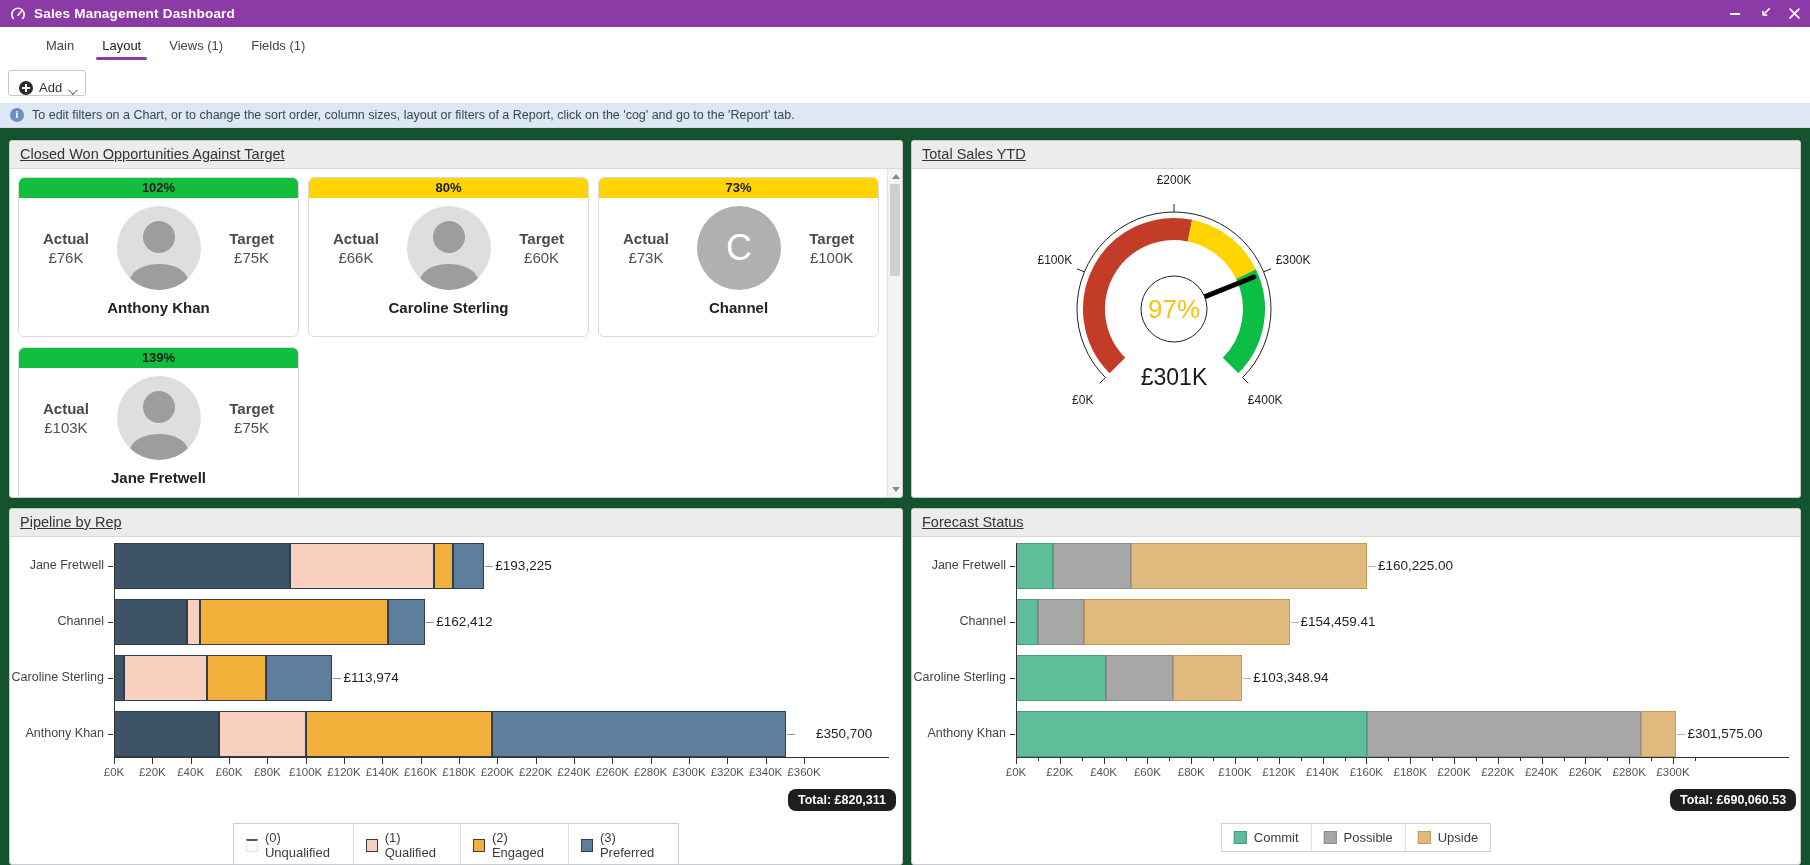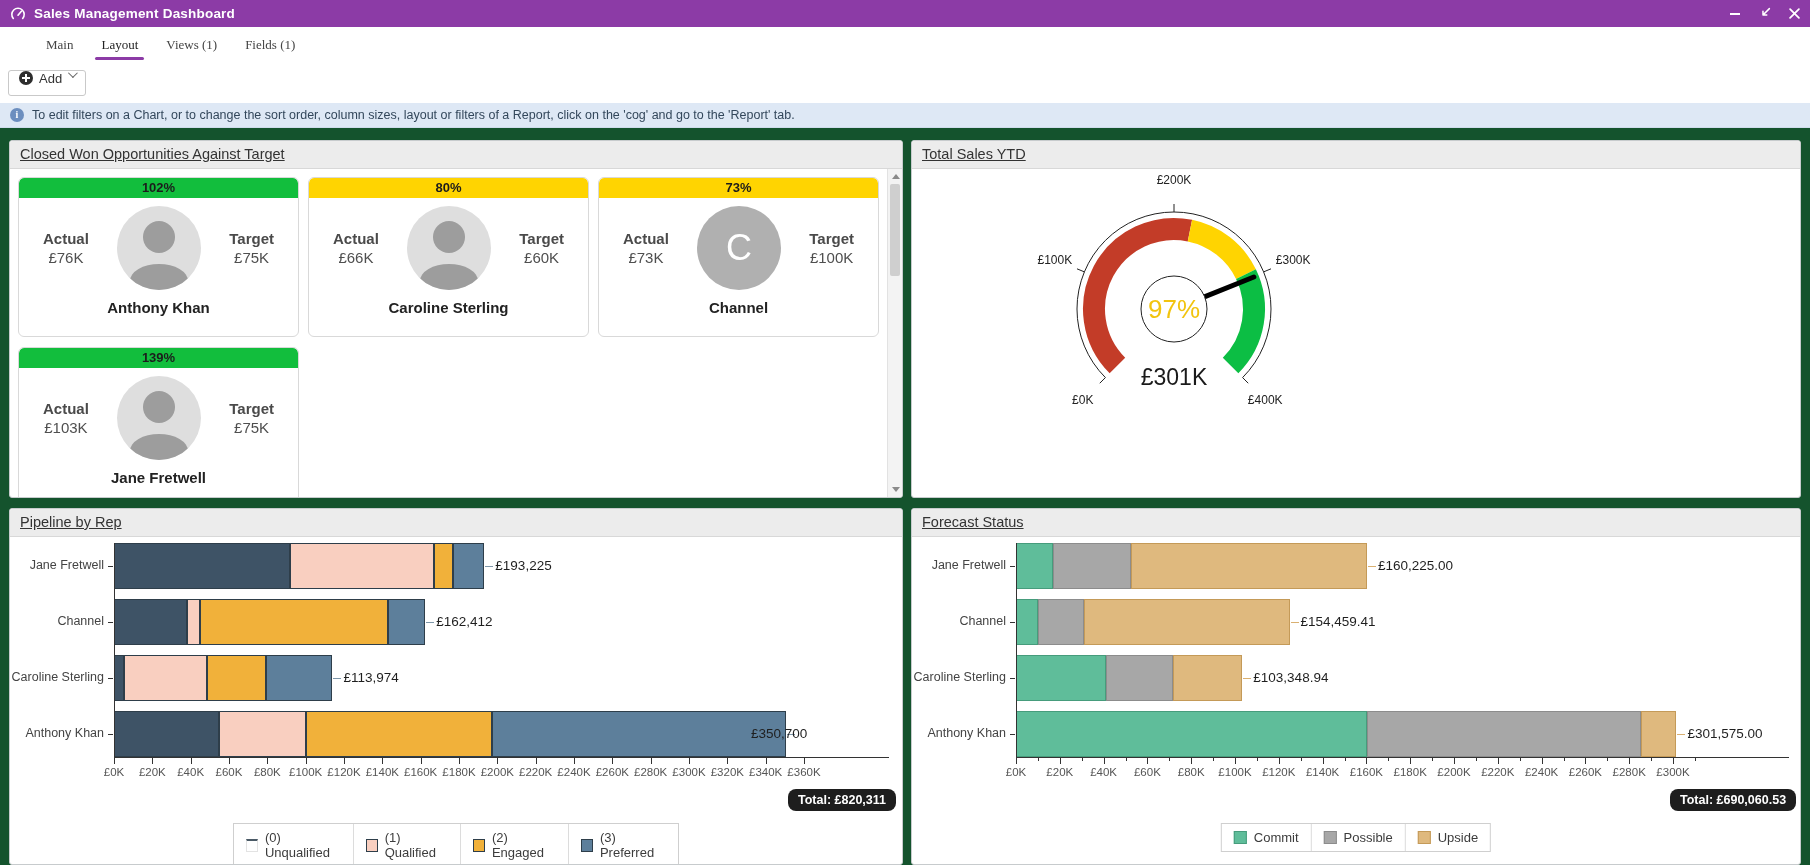--- a/index.html
+++ b/index.html
@@ -9,28 +9,28 @@
 
   
   .titlebar { display:flex; align-items:center; height:27px; background:#8C3BA6; color:#fff; padding:0 10px; }
   .title-icon { display:inline-flex; margin-right:8px; }
   .titlebar .title { font-size:13.5px; font-weight:700; letter-spacing:.2px; }
   .win-controls { margin-left:auto; display:flex; align-items:center; gap:18px; }
   .win-btn { color:#fff; font-size:12px; line-height:12px; cursor:default; display:inline-flex; align-items:center; }
   .min-glyph { display:inline-block; width:10px; height:2px; background:#fff; }
 
   
-  .tabbar { display:flex; align-items:flex-end; height:35px; padding-left:40px; background:#fff;font-family:Liberation Serif, serif; }
+  .tabbar { display:flex; align-items:flex-end; height:35px; padding-left:40px; background:#fff; }
   .tab { position:relative; font-size:13px; color:#444; padding:0 6px 9px 6px; margin-right:16px; cursor:default; }
   .tab.active { color:#222; }
   .tab.active::after { content:''; position:absolute; left:0; right:0; bottom:2px; height:3px; background:#8C3BA6; border-radius:2px; }
 
   
   .toolbar { height:41px; padding:8px 0 0 8px; background:#fff; }
-  .add-btn { display:inline-flex; align-items:flex-start; gap:6px; height:26px; padding:0 10px; background:#fff;
+  .add-btn { display:inline-flex; align-items:flex-end; gap:6px; height:26px; padding:0 10px; background:#fff;
              border:1px solid #c9c9c9; border-radius:3px; font-size:13px; color:#333; cursor:default; }
   .plus-icon { width:14px; height:14px; border-radius:50%; background:#2d2d2d; position:relative; display:inline-block; }
   .plus-icon::before { content:''; position:absolute; left:3px; top:6.2px; width:8px; height:1.6px; background:#fff; }
   .plus-icon::after  { content:''; position:absolute; left:6.2px; top:3px; width:1.6px; height:8px; background:#fff; }
   .chev-down { width:7px; height:7px; border-right:1.5px solid #666; border-bottom:1.5px solid #666;
                transform:rotate(45deg) translateY(-2px); display:inline-block; }
 
   
   .infobar { display:flex; align-items:center; gap:8px; height:25px; background:#DEE8F5; border-bottom:1px solid #cfdcec;
              padding:0 10px; font-size:12.5px; color:#33475b; }
@@ -266,21 +266,21 @@
           <div class="bar-seg" style="left: 256.378px; top: 118px; width: 66.0763px; height: 46px; background: rgb(93, 127, 155); border-color: rgb(46, 62, 74);"></div>
           <div class="val-conn" style="left: 323.454px; top: 141px; width: 8px; background: rgb(125, 150, 169);"></div>
           <div class="val-label" style="left: 333.454px; top: 133px;">£113,974</div>
           <div class="cat-label" style="left: 0px; width: 94px; top: 189px;">Anthony Khan</div>
           <div class="cat-dash" style="left: 98px; top: 197px;"></div>
           <div class="bar-seg" style="left: 104px; top: 174px; width: 105.418px; height: 46px; background: rgb(62, 83, 102); border-color: rgb(46, 62, 74);"></div>
           <div class="bar-seg" style="left: 209.418px; top: 174px; width: 86.2515px; height: 46px; background: rgb(249, 207, 192); border-color: rgb(46, 62, 74);"></div>
           <div class="bar-seg" style="left: 295.67px; top: 174px; width: 185.92px; height: 46px; background: rgb(241, 177, 58); border-color: rgb(46, 62, 74);"></div>
           <div class="bar-seg" style="left: 481.59px; top: 174px; width: 294.597px; height: 46px; background: rgb(93, 127, 155); border-color: rgb(46, 62, 74);"></div>
           <div class="val-conn" style="left: 777.187px; top: 197px; width: 8px; background: rgb(125, 150, 169);"></div>
-          <div class="val-label" style="left: 741px; top: 189px;">£350,700</div>
+          <div class="val-label" style="left: 806px; top: 189px;">£350,700</div>
           <div class="axis-line" style="left: 104px; top: 6px; width: 1px; height: 214px;"></div>
           <div class="axis-line" style="left: 104px; top: 220px; width: 775px; height: 1px;"></div>
           <div class="tickmark" style="left: 104px; top: 220px; height: 7px;"></div>
           <div class="tick-label" style="left: 104px; top: 229px;">£0K</div>
           <div class="tickmark" style="left: 142.334px; top: 220px; height: 7px;"></div>
           <div class="tick-label" style="left: 142.334px; top: 229px;">£20K</div>
           <div class="tickmark" style="left: 180.668px; top: 220px; height: 7px;"></div>
           <div class="tick-label" style="left: 180.668px; top: 229px;">£40K</div>
           <div class="tickmark" style="left: 219.002px; top: 220px; height: 7px;"></div>
           <div class="tick-label" style="left: 219.002px; top: 229px;">£60K</div>

